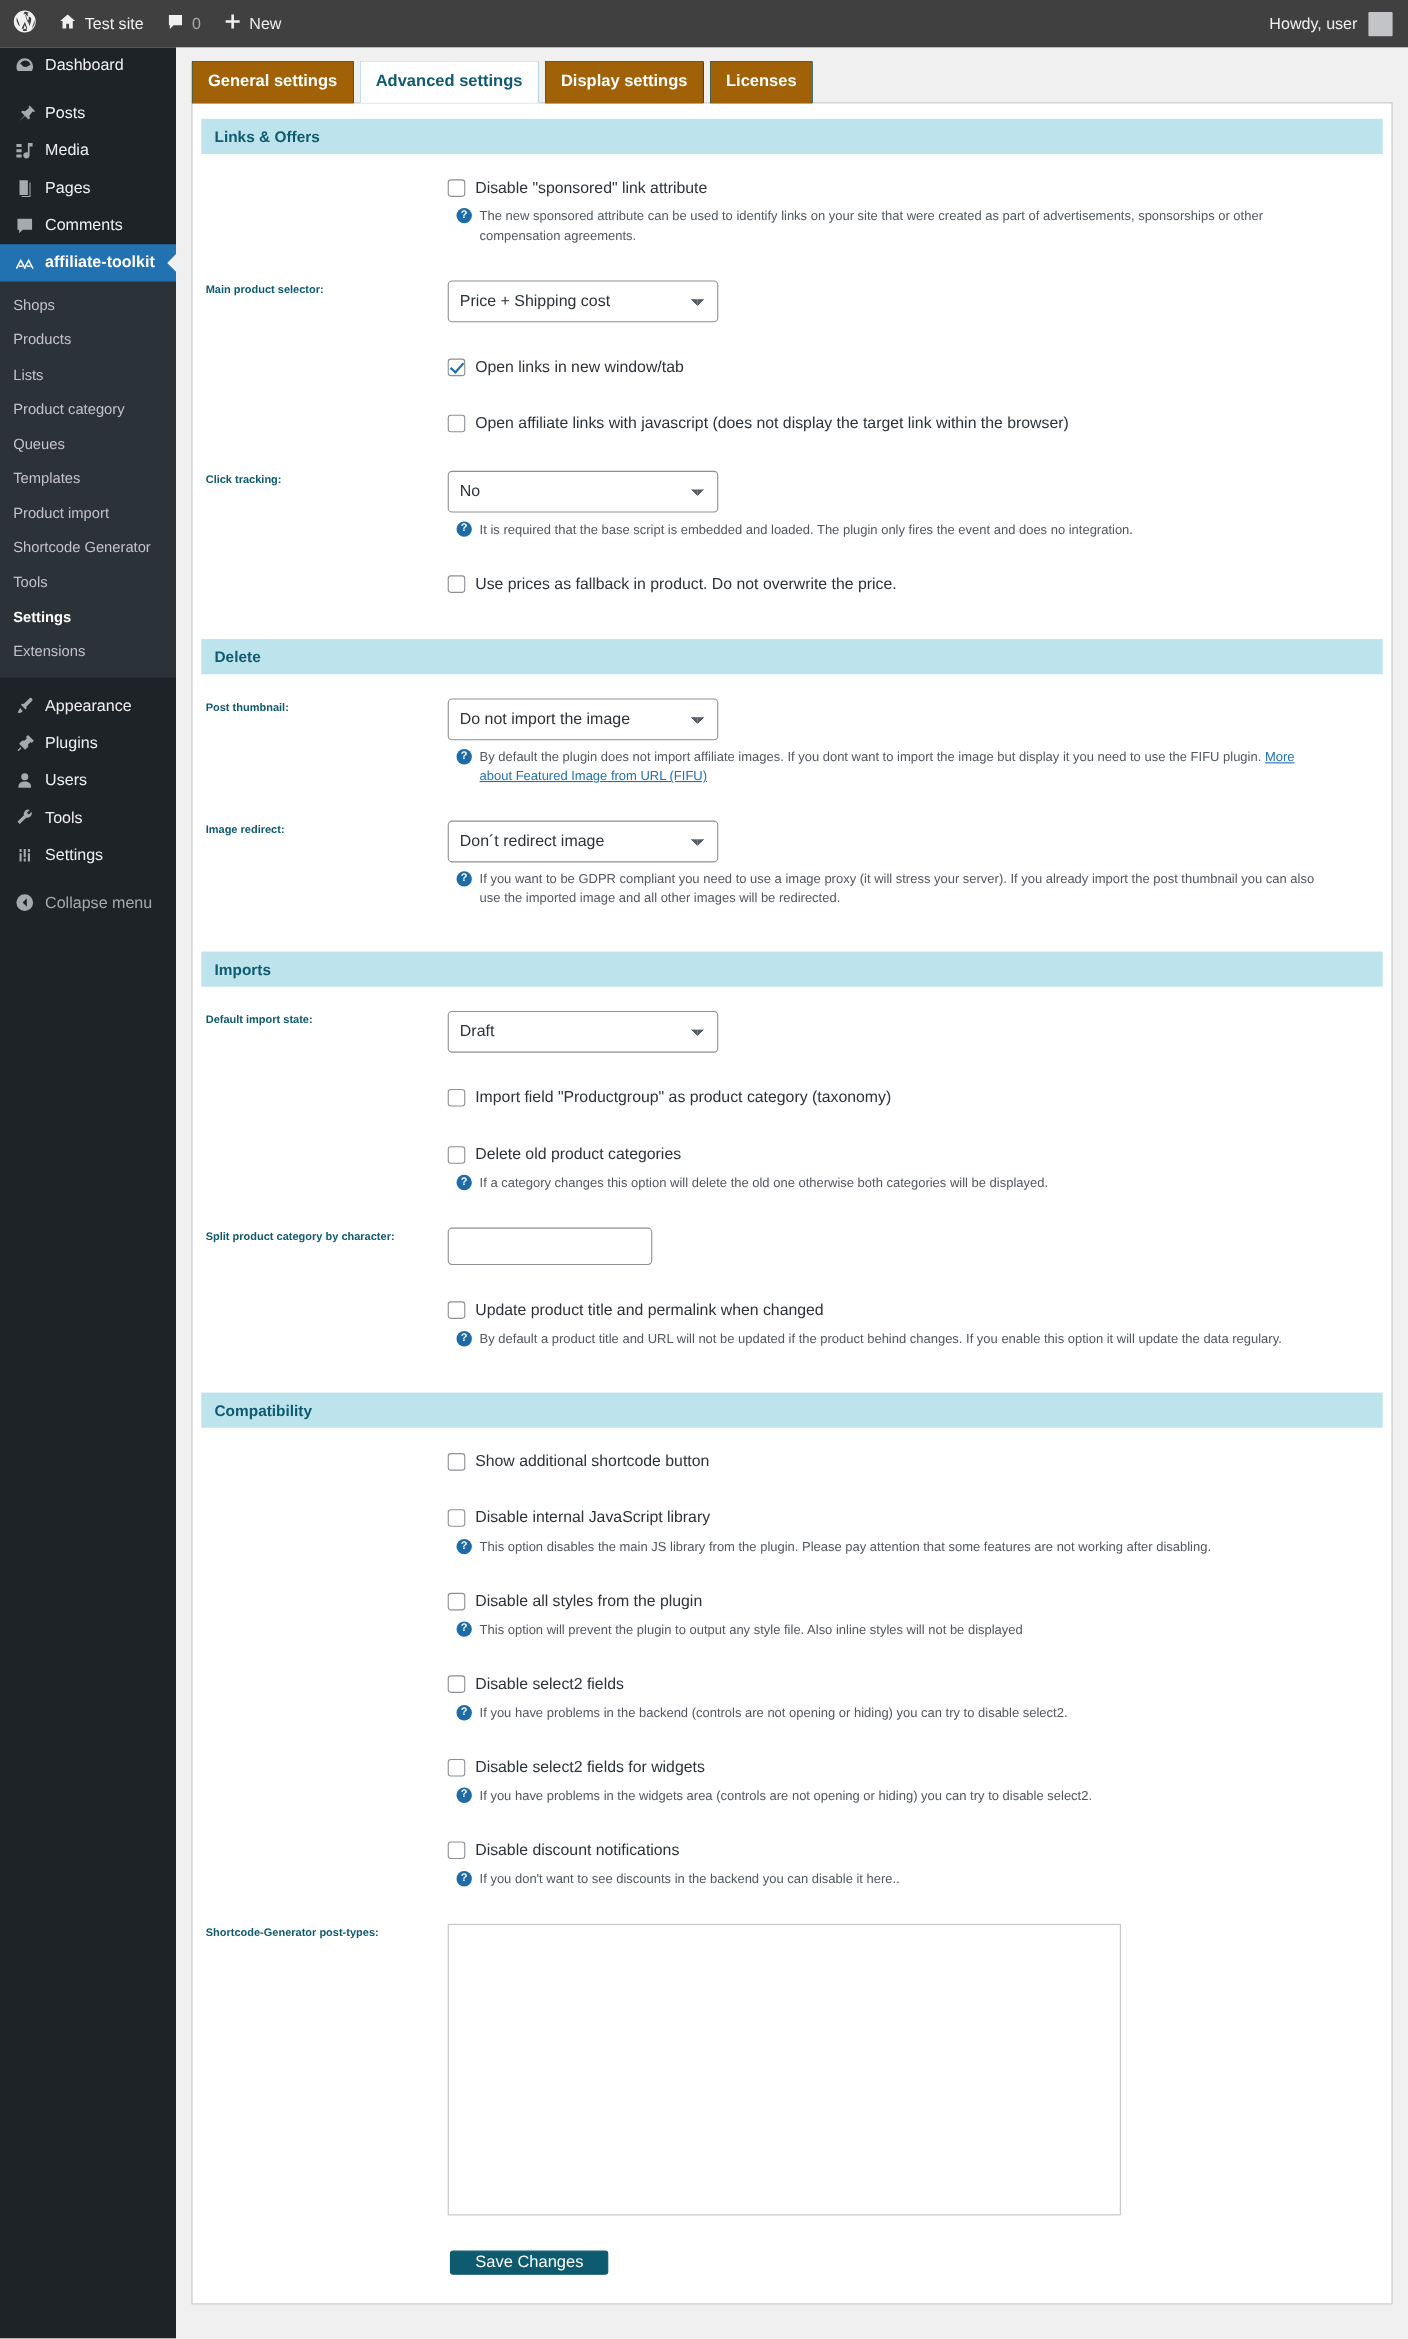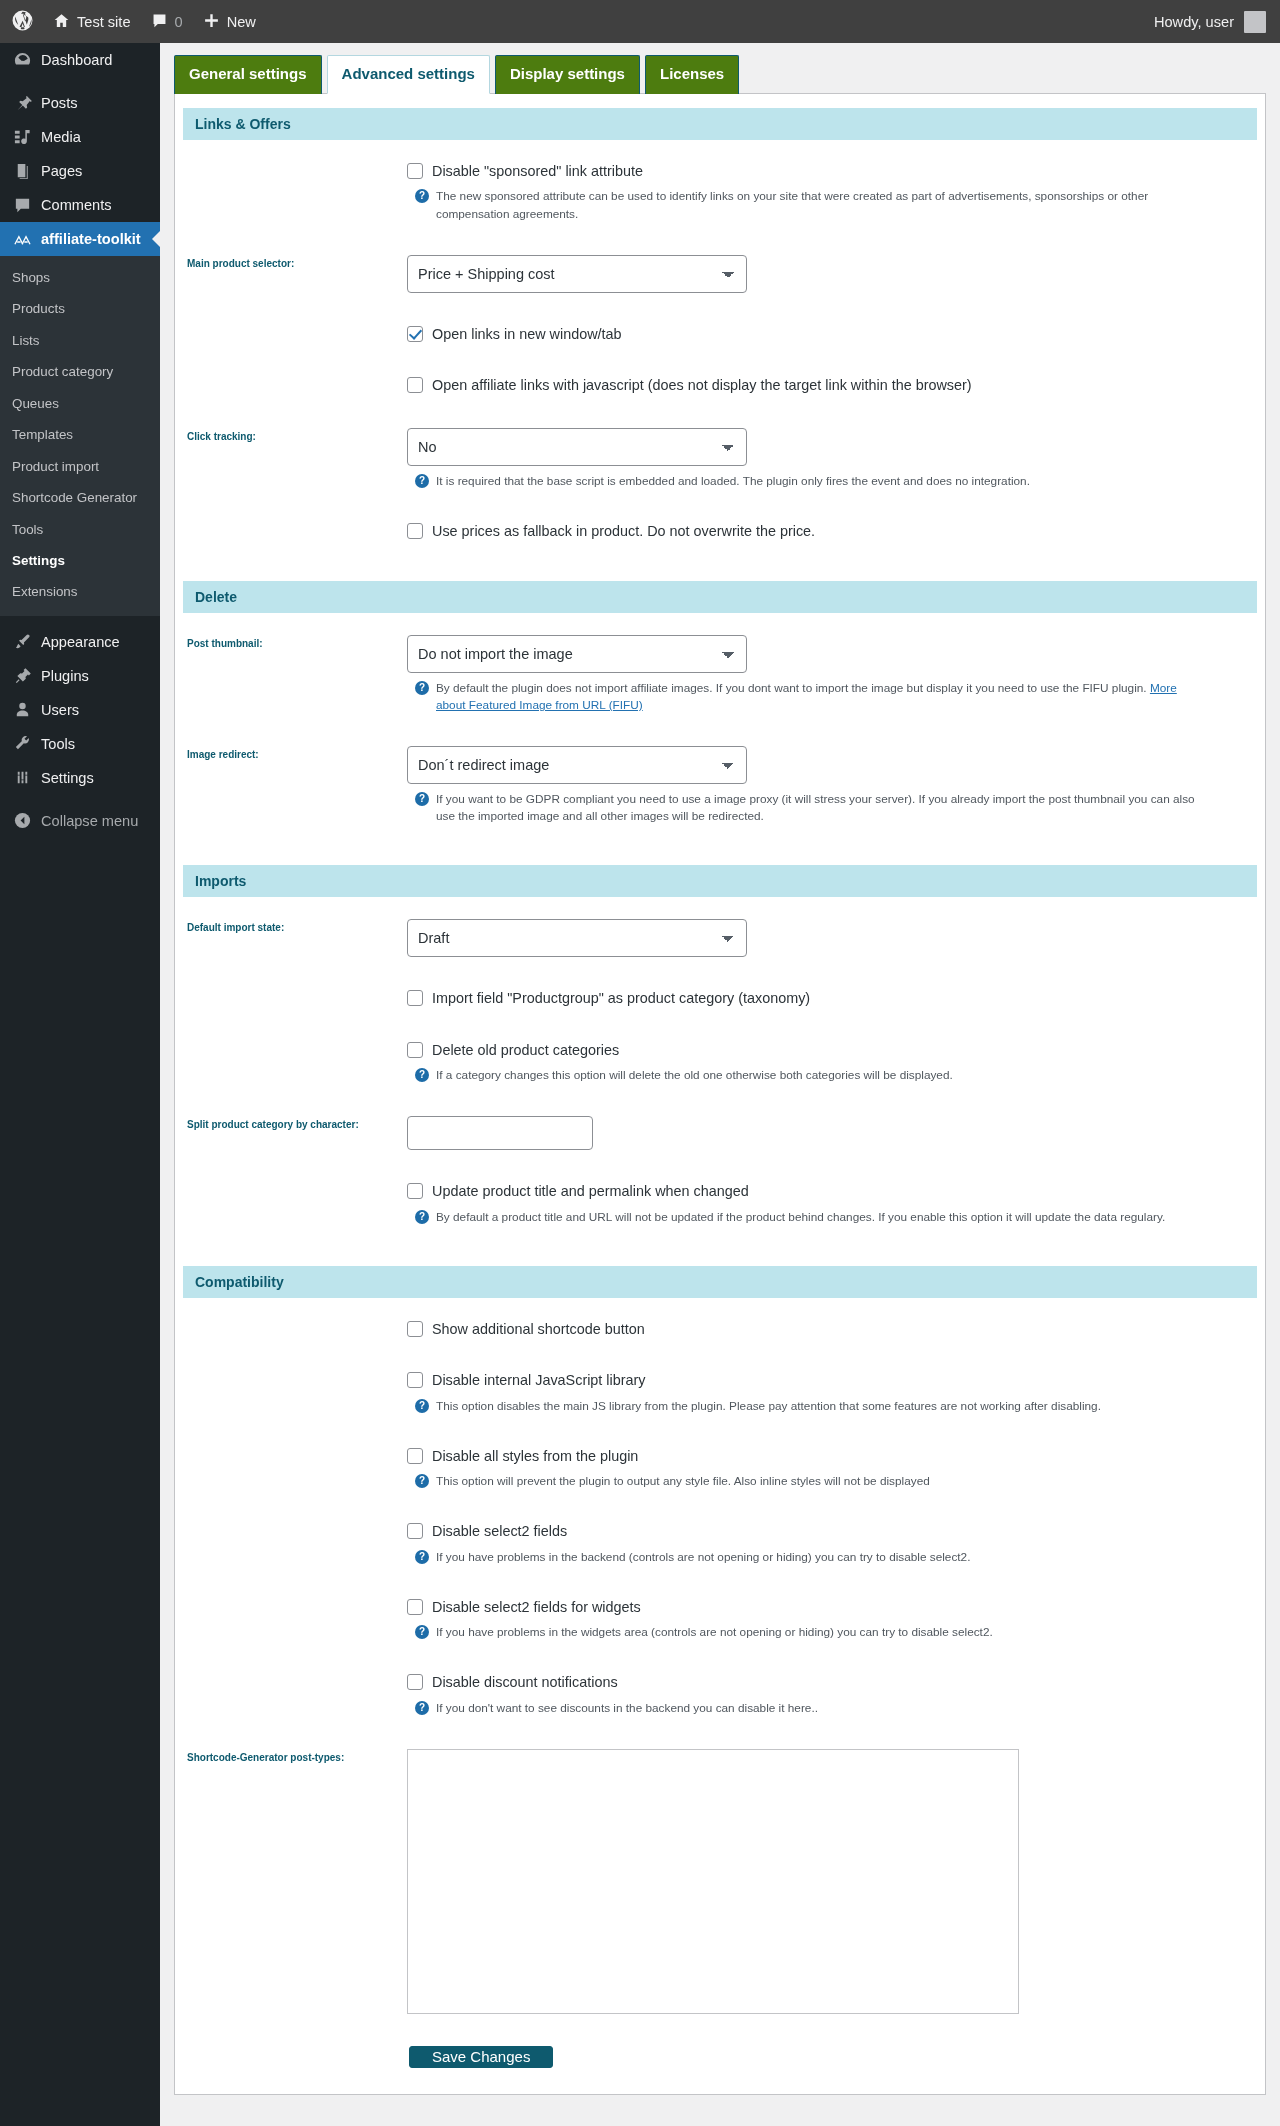--- a/index.html
+++ b/index.html
@@ -78,21 +78,21 @@
   
   #content-col { flex:1 1 auto; display:flex; flex-direction:column; background:#f0f0f1; min-width:0; }
   #main { padding:12px 0 0 0; }
 
   
   .nav-tabs { display:flex; gap:5px; padding:0 0 0 14px; position:relative; z-index:2; }
   .nav-tab {
     display:inline-block;
     padding:9px 14px 10px;
     font-size:15px; font-weight:700;
-    background:#4d7c0f; color:#ffffff;
+    background:#a16207; color:#ffffff;
     border:1px solid #0e5a6e;
     border-bottom:none;
     text-decoration:none;
     line-height:1.2;
     border-radius:2px 2px 0 0;
   }
   .nav-tab.active {
     background:#ffffff; color:#0e5a6e;
     border:1px solid #b4d7e0; border-bottom:1px solid #ffffff;
     position:relative; top:0;
@@ -128,21 +128,21 @@
   }
   table.form-table td {
     vertical-align:top;
     padding:16px 22px 16px 0;
     line-height:1.5;
   }
 
   
   select.wp-select {
     appearance:none; -webkit-appearance:none;
-    width:340px; height:38px;
+    width:246px; height:38px;
     padding:0 28px 0 10px;
     font-family:"Liberation Sans", sans-serif;
     font-size:14.5px; color:#2c3338;
     background:#fff;
     border:1px solid #8c8f94; border-radius:4px;
     background-image:
       linear-gradient(45deg, transparent 50%, #555d66 50%),
       linear-gradient(135deg, #555d66 50%, transparent 50%);
     background-position:
       calc(100% - 18px) 16px,

